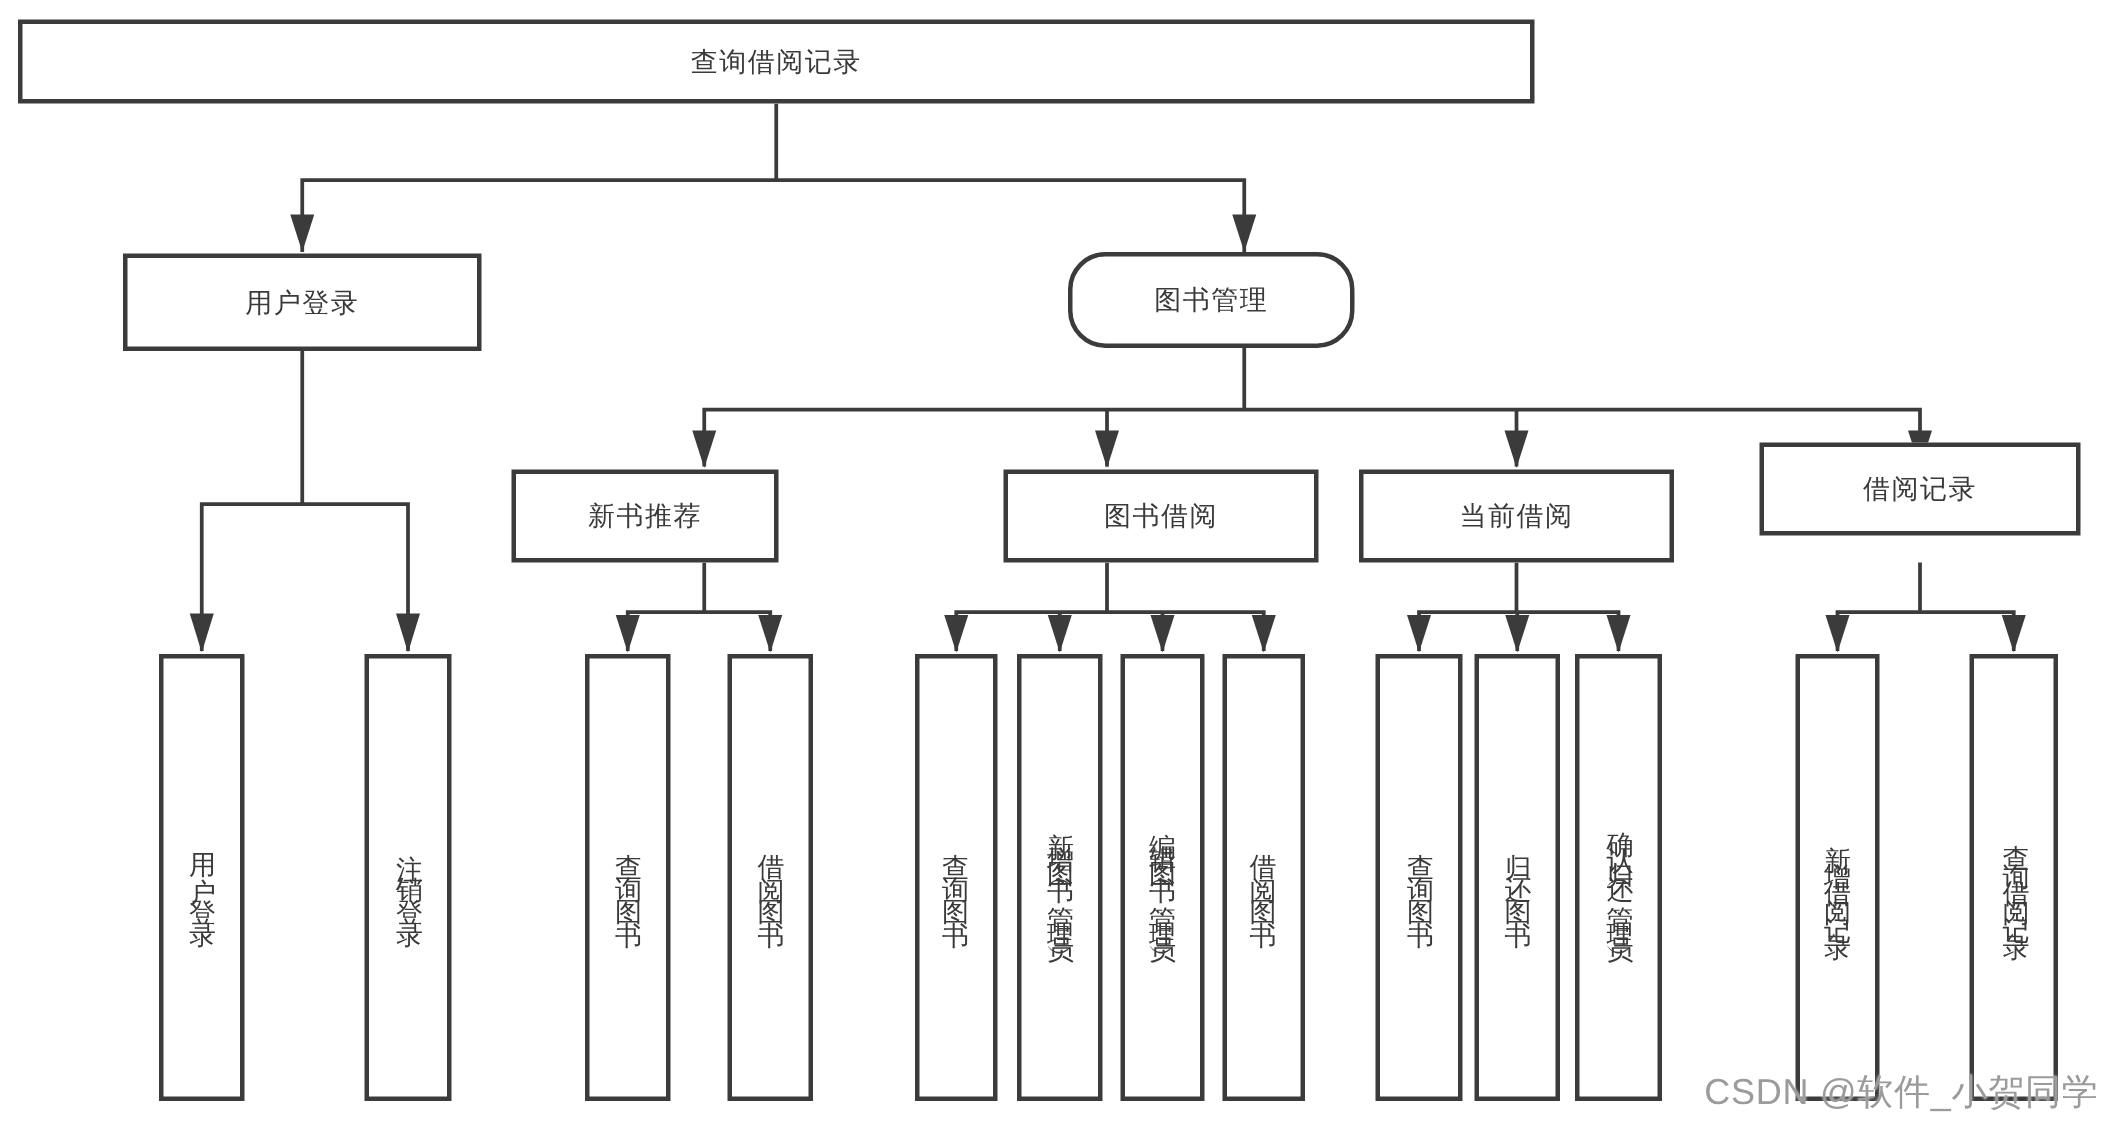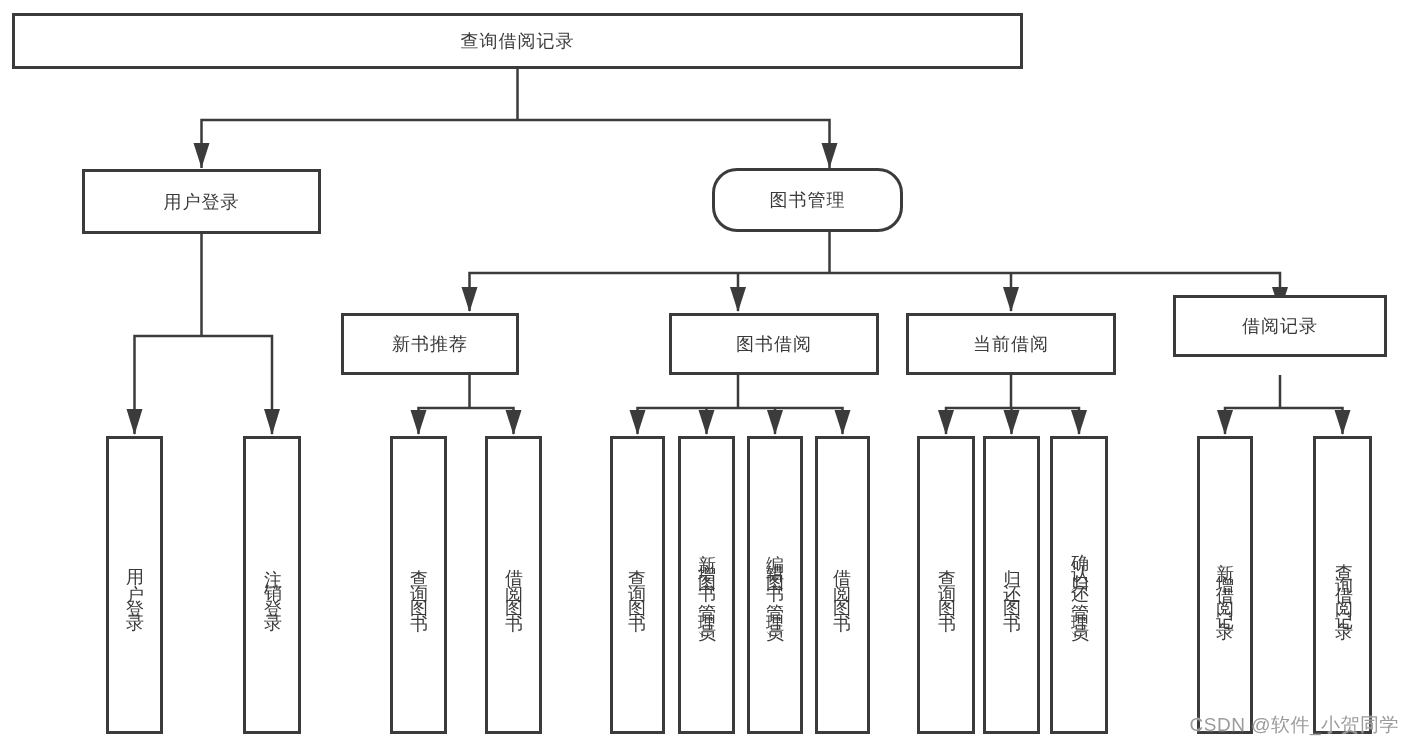--- a/index.html
+++ b/index.html
@@ -33,21 +33,21 @@
     text-orientation:mixed;
     text-align:center;
     font-size:18px;
     line-height:51px;
   }
   .watermark{
     position:absolute;
     top:712px;
     right:6px;
     z-index:3;
-    font-size:19px;
+    font-size:24px;
     color:var(--wm,#9b9b9b);
     letter-spacing:0.5px;
     white-space:nowrap;
     text-shadow:0 0 2px rgba(255,255,255,0.8);
   }
 </style>
 </head>
 <body>
 
 <div class="stage" style="--line: #3b3b3b; --text: #3a3a3a; --bg: #ffffff; --wm: #9b9b9b;">

